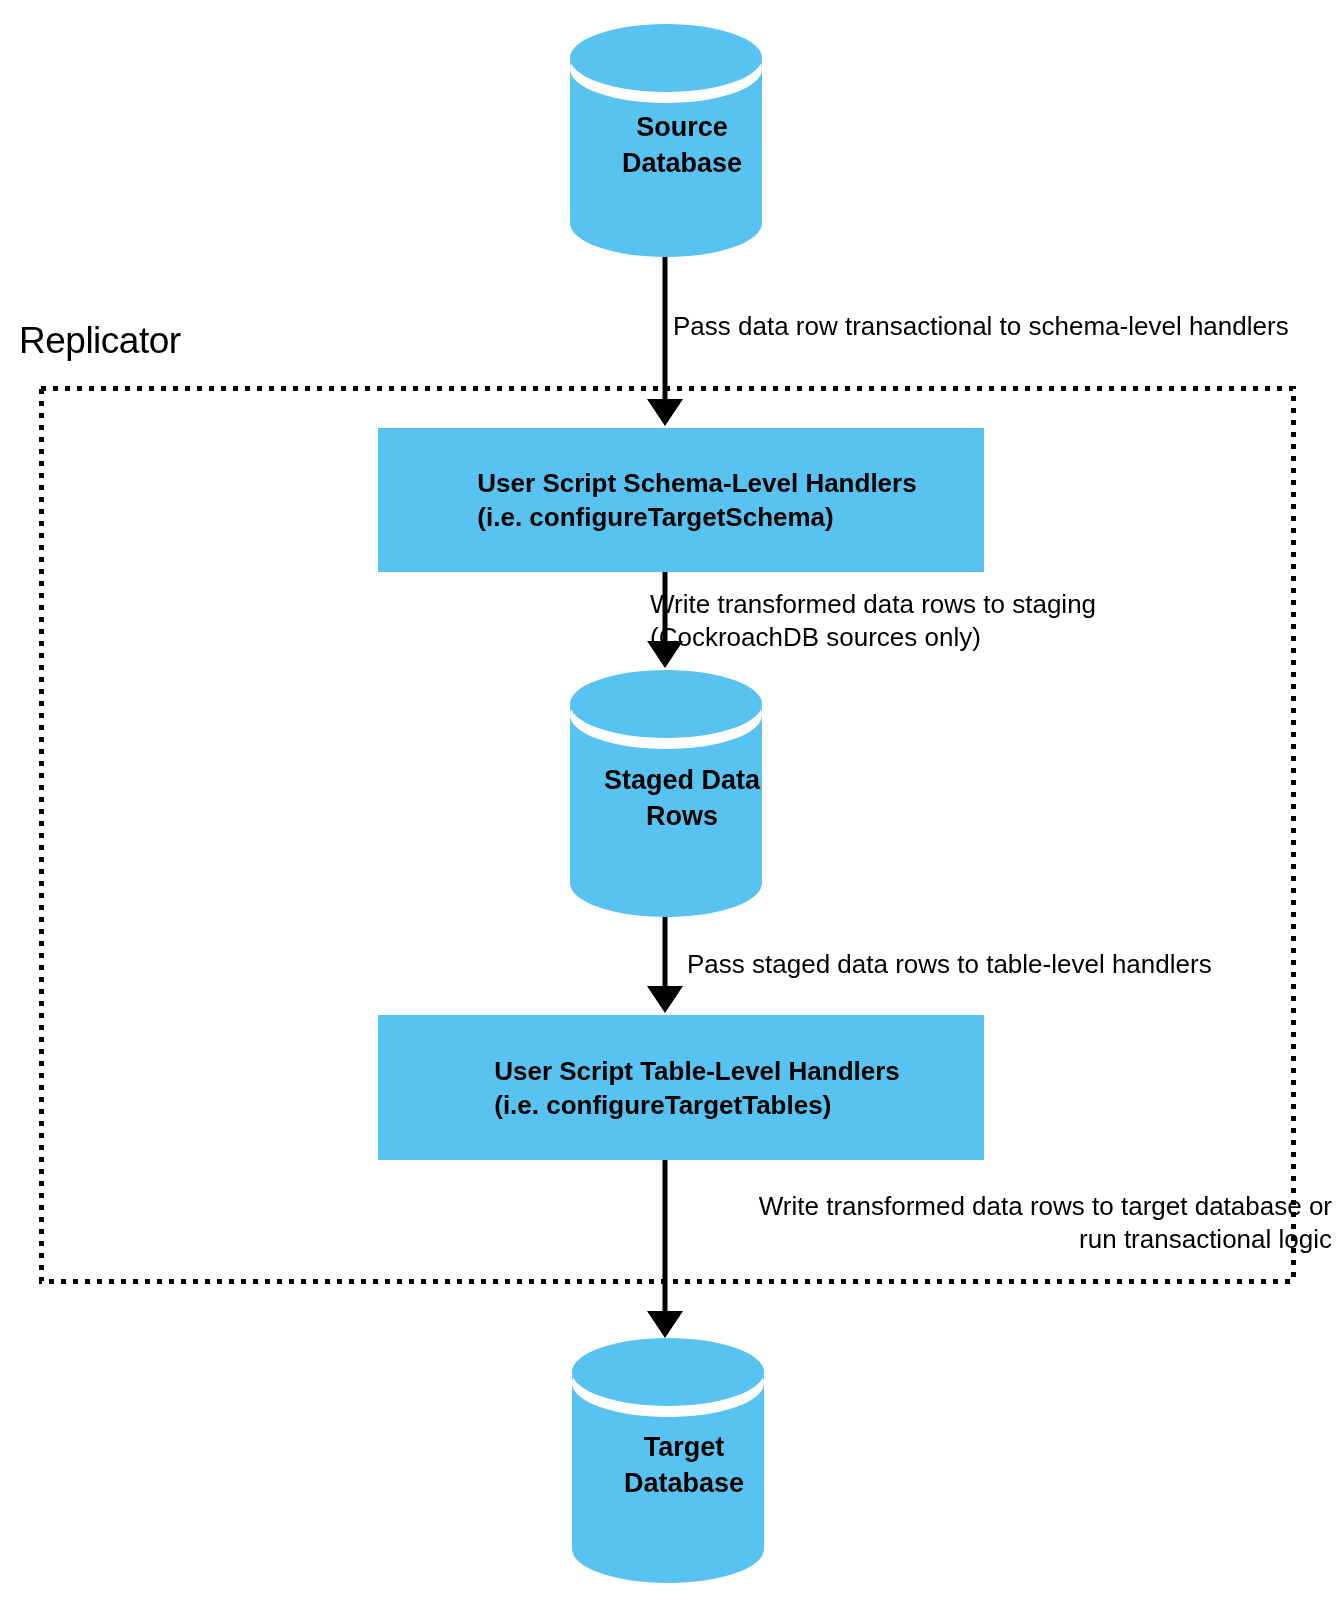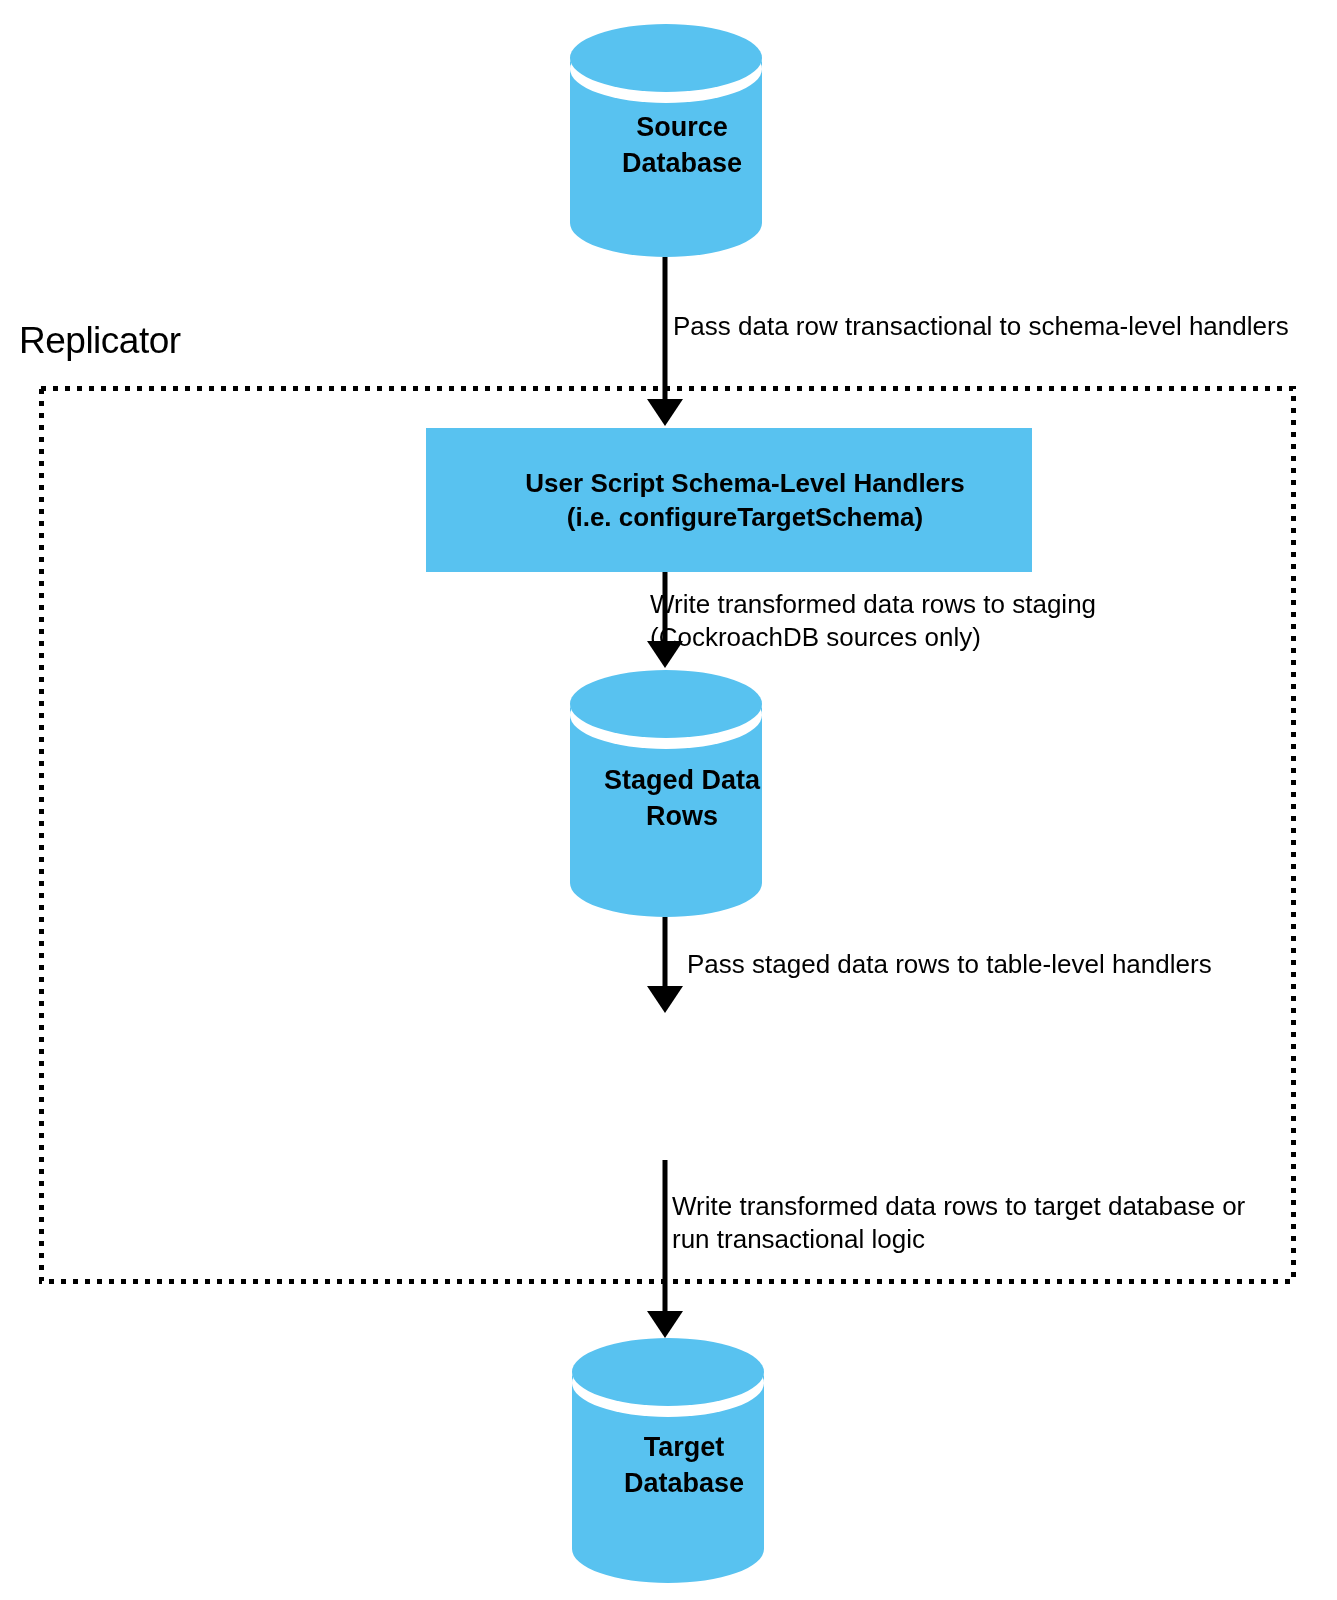--- a/index.html
+++ b/index.html
@@ -38,22 +38,22 @@
   }
   .cyl-source { left: 570px; top: 24px;  height: 233px; }
   .cyl-staged { left: 570px; top: 670px; height: 247px; }
   .cyl-target { left: 572px; top: 1338px; height: 245px; }
 
   
   .process-box {
     left: 378px; width: 574px; height: 144px;
     background: var(--node-fill);
     display: flex; align-items: center; justify-content: center;
-    text-align: center;
-    font-size: 26px; font-weight: 700; line-height: 34px; margin-left: 48px;
+    text-align: left;
+    font-size: 26px; font-weight: 700; line-height: 34px;
   }
   .box-schema { top: 428px; }
   .box-table  { top: 1015px; height: 145px; }
 
   
   .arrow { width: 36px; }
   .arrow .shaft {
     position: absolute; left: 50%; transform: translateX(-50%);
     top: 0; bottom: 24px; width: 5px; background: #000;
   }
@@ -67,21 +67,21 @@
   .arrow-1 { left: 647px; top: 257px;  height: 169px; }
   .arrow-2 { left: 647px; top: 572px;  height: 96px;  }
   .arrow-3 { left: 647px; top: 917px;  height: 96px;  }
   .arrow-4 { left: 647px; top: 1160px; height: 178px; }
 
   
   .edge-label { font-size: 26px; line-height: 33px; }
   .edge-label-1 { left: 673px; top: 310px; }
   .edge-label-2 { left: 618px; top: 588px; width: 560px; }
   .edge-label-3 { left: 687px; top: 948px; }
-  .edge-label-4 { left: 640px; top: 1190px; width: 660px; text-align: left; }
+  .edge-label-4 { left: 640px; top: 1190px; width: 660px; text-align: right; }
 </style>
 </head>
 <body>
 
 <div class="canvas" style="--node-fill:#58C2F0;">
 
   <div class="abs replicator-label">Replicator</div>
 
   <svg class="abs boundary-svg" width="1260" height="902" viewBox="0 0 1260 902">
     <rect x="3" y="3" width="1252" height="893" fill="none" stroke="#000000" stroke-width="5" stroke-dasharray="5 7" shape-rendering="crispEdges"></rect>
@@ -122,20 +122,22 @@
     <div class="cyl-label prelines">Staged Data
 Rows</div>
   </div>
 
   <div class="abs arrow arrow-3">
     <div class="shaft"></div>
     <div class="head"></div>
   </div>
   <div class="abs edge-label edge-label-3">Pass staged data rows to table-level handlers</div>
 
+  <div class="abs process-box box-table prelines">User Script Table-Level Handlers
+(i.e. configureTargetTables)</div>
 
   <div class="abs arrow arrow-4">
     <div class="shaft"></div>
     <div class="head"></div>
   </div>
   <div class="abs edge-label edge-label-4 prelines">Write transformed data rows to target database or
 run transactional logic</div>
 
   <div class="abs cylinder cyl-target">
     <svg width="192" height="245" viewBox="0 0 192 245">

